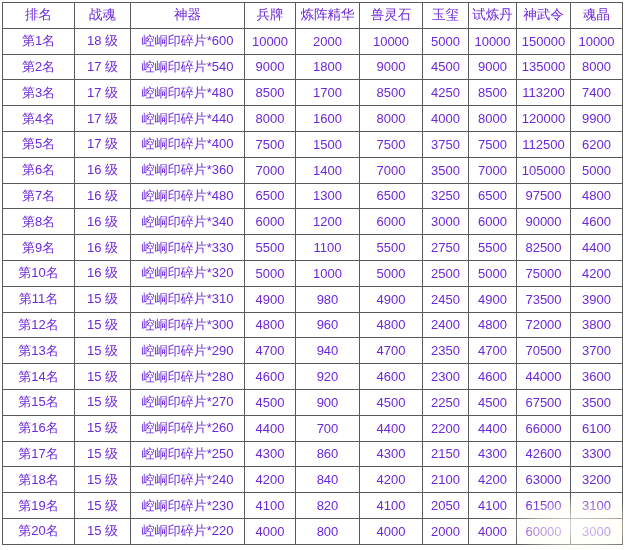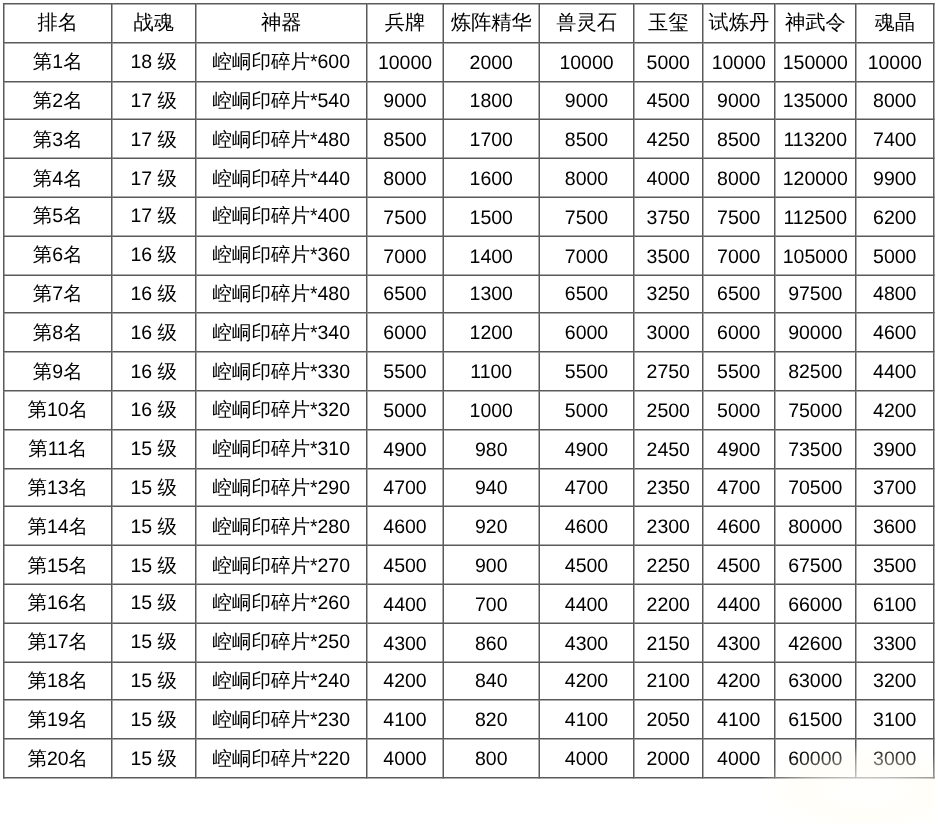--- a/index.html
+++ b/index.html
@@ -14,21 +14,21 @@
     position: relative;
     width: 625px;
     height: 550px;
   }
   table.rewards {
     border-collapse: collapse;
     table-layout: fixed;
     margin: 2px 0 0 2px;
     font-family: "Liberation Sans", "DejaVu Sans", sans-serif;
     font-size: 13px;
-    color: #000000;
+    color: #6d28d9;
     padding-left: 24px;
   }
   table.rewards th,
   table.rewards td {
     border: 1px solid #5a5a5a;
     text-align: center;
     vertical-align: middle;
     padding: 0;
     height: 24.8px;
     font-weight: normal;
@@ -210,41 +210,53 @@
           <td>崆峒印碎片*310</td>
           <td>4900</td>
           <td>980</td>
           <td>4900</td>
           <td>2450</td>
           <td>4900</td>
           <td>73500</td>
           <td>3900</td>
         </tr>
         <tr>
+          <td>第12名</td>
+          <td>15 级</td>
+          <td>崆峒印碎片*300</td>
+          <td>4800</td>
+          <td>960</td>
+          <td>4800</td>
+          <td>2400</td>
+          <td>4800</td>
+          <td>72000</td>
+          <td>3800</td>
+        </tr>
+        <tr>
           <td>第13名</td>
           <td>15 级</td>
           <td>崆峒印碎片*290</td>
           <td>4700</td>
           <td>940</td>
           <td>4700</td>
           <td>2350</td>
           <td>4700</td>
           <td>70500</td>
           <td>3700</td>
         </tr>
         <tr>
           <td>第14名</td>
           <td>15 级</td>
           <td>崆峒印碎片*280</td>
           <td>4600</td>
           <td>920</td>
           <td>4600</td>
           <td>2300</td>
           <td>4600</td>
-          <td>80000</td>
+          <td>44000</td>
           <td>3600</td>
         </tr>
         <tr>
           <td>第15名</td>
           <td>15 级</td>
           <td>崆峒印碎片*270</td>
           <td>4500</td>
           <td>900</td>
           <td>4500</td>
           <td>2250</td>

